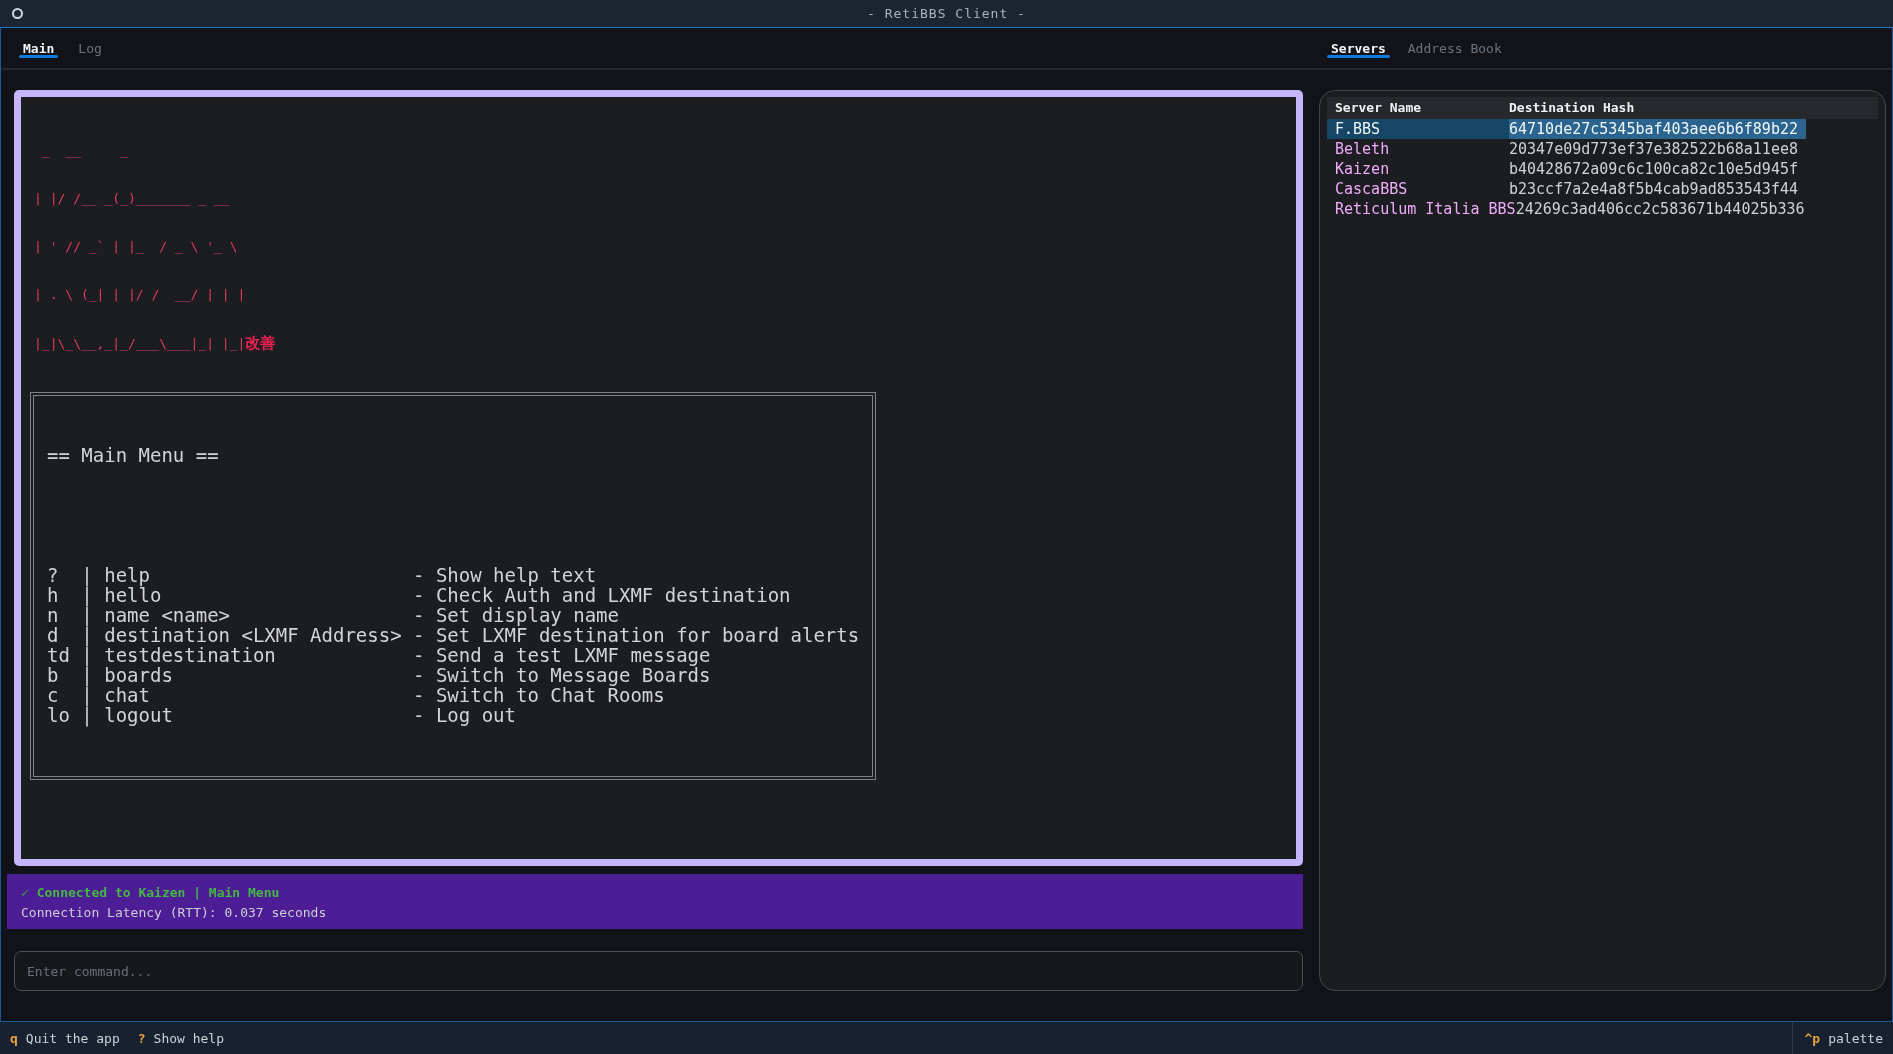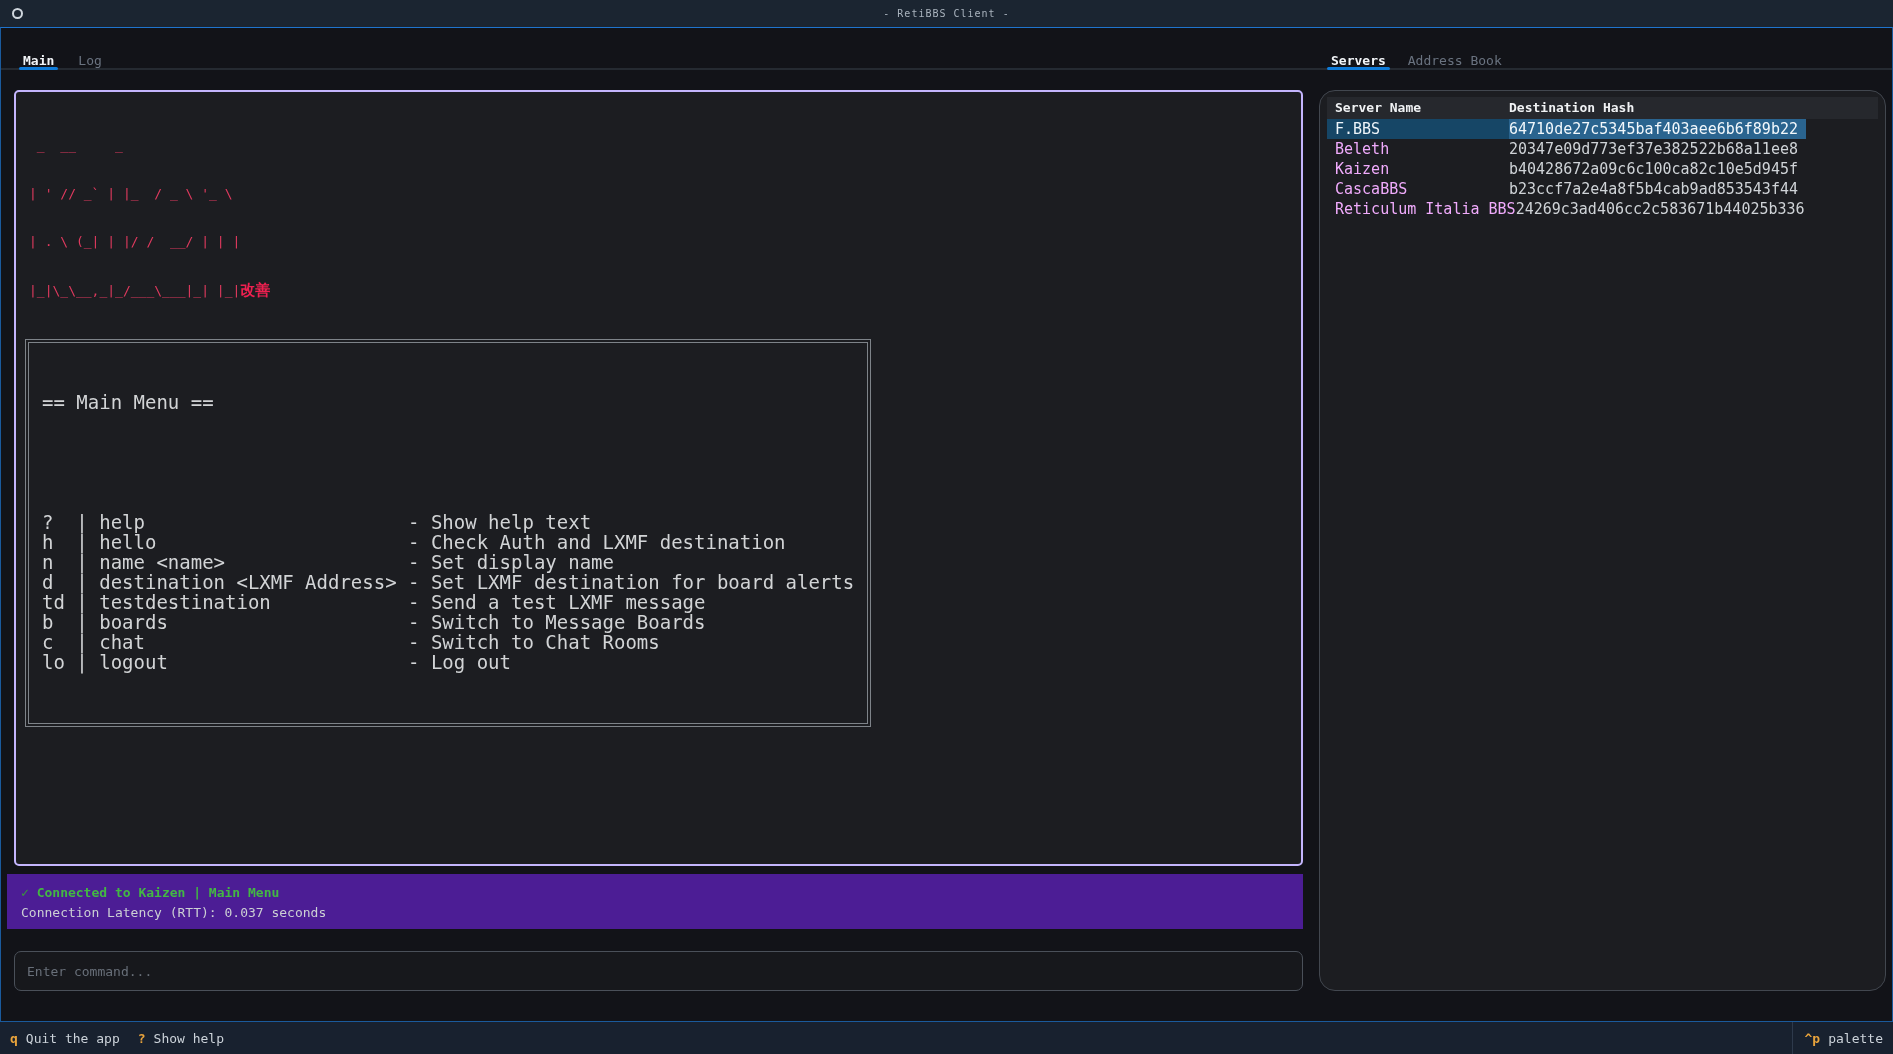--- a/index.html
+++ b/index.html
@@ -7,43 +7,43 @@
   html,body { width:1893px; height:1054px; overflow:hidden; background:#0e0f12;
               font-family:"DejaVu Sans Mono", monospace; }
   .app { width:1893px; height:1054px; display:flex; flex-direction:column; }
 
   
   .header { height:27px; background:#1b2531; display:flex; align-items:center;
             position:relative; flex:0 0 auto; }
   .hdr-icon { width:11px; height:11px; border:2px solid #cfd6dd; border-radius:50%;
               margin-left:12px; cursor:pointer; }
   .hdr-title { position:absolute; left:0; right:0; text-align:center; color:#a9b3bd;
-               font-size:10px; letter-spacing:1px; }
+               font-size:13px; letter-spacing:1px; }
 
   
   .content { flex:1 1 auto; min-height:0; display:flex; flex-direction:column;
              background:#121318; border:1px solid #1a5a9c; border-top-color:#1f74cd; }
 
   
-  .tabs-row { height:42px; flex:0 0 auto; display:flex; align-items:flex-end;
+  .tabs-row { height:42px; flex:0 0 auto; display:flex; align-items:center;
               border-bottom:2px solid #252a31; }
   .tabs-left { display:flex; gap:18px; padding-left:19px; }
   .tabs-right { margin-left:auto; width:574px; display:flex; gap:16px; padding-left:10px; }
   .tab { position:relative; display:flex; align-items:center; padding:0 3px;
          font-size:13px; color:#6a7380; cursor:pointer; white-space:pre; }
   .tab.active { color:#f2f5f8; font-weight:bold; }
   .tab.active::after { content:''; position:absolute; left:-1px; right:-1px; bottom:-2px;
          height:3px; background:#0f7bd8; border-radius:2px; }
 
   
   .panes { flex:1 1 auto; min-height:0; display:flex; padding:20px 6px 30px 6px; gap:16px; }
   .left-col { flex:0 0 1296px; display:flex; flex-direction:column; min-height:0; }
 
   .output-panel { flex:1 1 auto; min-height:0; margin-left:7px; background:#1c1d21;
-                  border:2px solid #c4b5fd; border-radius:5px; padding:14px 9px;
+                  border:7px solid #c4b5fd; border-radius:5px; padding:14px 9px;
                   overflow:hidden; }
 
   .ascii-art { color:#e23a5f; font-size:13px; line-height:16px; white-space:pre;
                margin-left:4px; }
   .ascii-art .kanji { color:#ef2050; font-weight:bold; font-size:15px; 
                       font-family:"DejaVu Sans", sans-serif; }
 
   .menu-box { margin-top:8px; width:fit-content; border:4px double #7e8389;
               padding:9px 13px 11px 13px; color:#d2d4d6; font-size:19px;
               line-height:20px; white-space:pre; }
@@ -110,20 +110,21 @@
           <div class="tab">Address Book</div>
         </div>
     </div>
 
     <div class="panes">
 
       <div class="left-col">
         <div class="output-panel">
           <div class="ascii-art">
             <div> _  __     _</div>
+            <div>| |/ /__ _(_)_______ _ __</div>
             <div>| ' // _` | |_  / _ \ '_ \</div>
             <div>| . \ (_| | |/ /  __/ | | |</div>
             <div><span>|_|\_\__,_|_/___\___|_| |_|</span><span class="kanji">改善</span></div>
           </div>
 
           <div class="menu-box">
             <div class="menu-line">== Main Menu ==</div>
             <div class="menu-line">&nbsp;</div>
             <div id="menu-items"><div class="menu-line">?  | help                       - Show help text</div><div class="menu-line">h  | hello                      - Check Auth and LXMF destination</div><div class="menu-line">n  | name &lt;name&gt;                - Set display name</div><div class="menu-line">d  | destination &lt;LXMF Address&gt; - Set LXMF destination for board alerts</div><div class="menu-line">td | testdestination            - Send a test LXMF message</div><div class="menu-line">b  | boards                     - Switch to Message Boards</div><div class="menu-line">c  | chat                       - Switch to Chat Rooms</div><div class="menu-line">lo | logout                     - Log out</div></div>
           </div>

